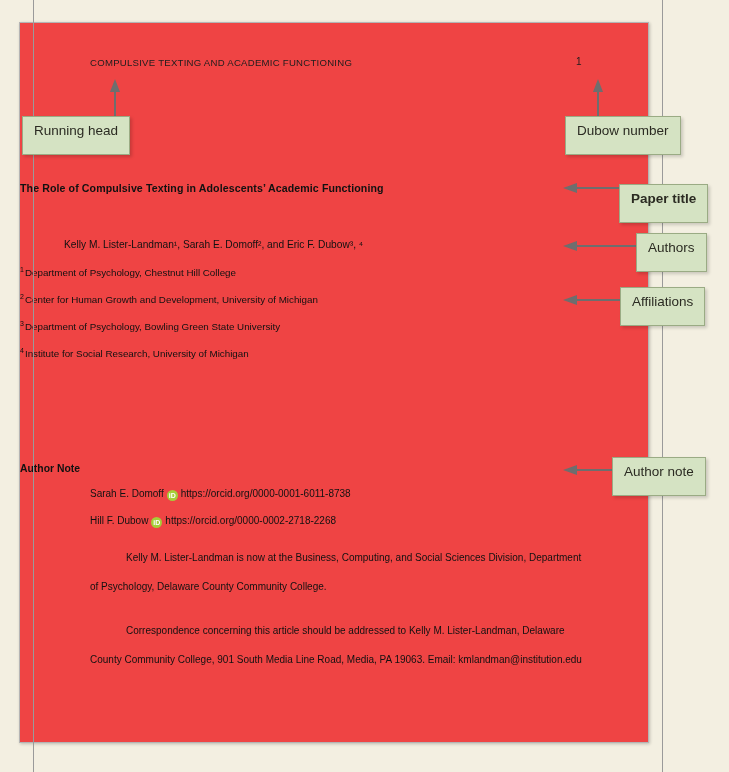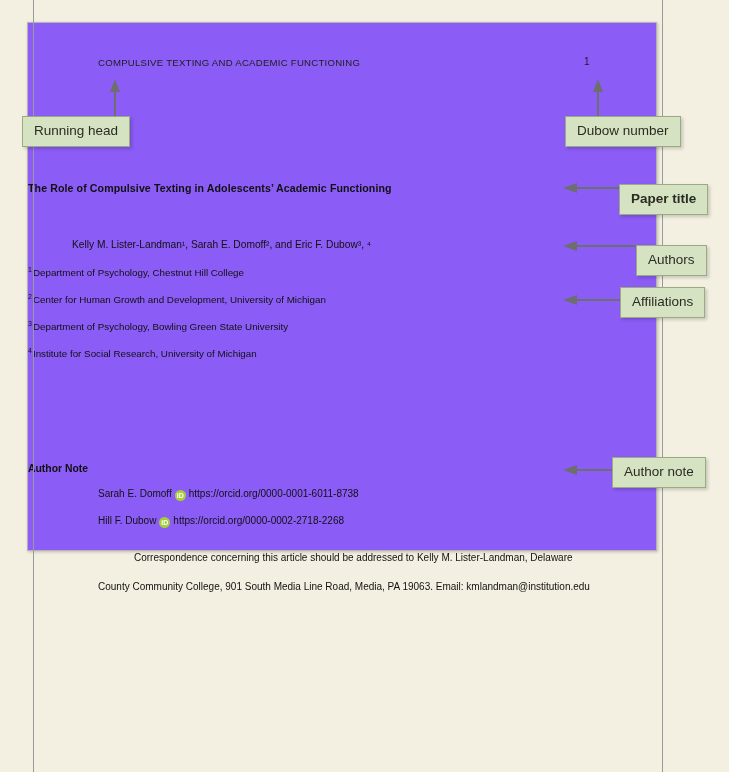--- a/index.html
+++ b/index.html
@@ -9,25 +9,25 @@
     height: 772px;
     background: #f3efe1;
     font-family: "Liberation Sans", sans-serif;
     position: relative;
     overflow: hidden;
   }
 
   
   #page-sheet {
     position: absolute;
-    left: 27px;
+    left: 19px;
     top: 22px;
     width: 630px;
-    height: 529px;
-    background: #8b5cf6;
+    height: 721px;
+    background: #ef4444;
     border: 1px solid #b4b4b4;
     box-shadow: 1px 1px 3px rgba(0,0,0,0.22);
   }
 
   
   .running-head {
     position: absolute;
     left: 70px;
     top: 34px;
     font-size: 9.6px;
@@ -115,21 +115,21 @@
   }
 
   
   .callout {
     position: absolute;
     background: #d5e3c3;
     border: 1px solid #9aab84;
     color: #2b2b22;
     font-size: 13.5px;
     line-height: 1;
-    padding: 7px 11px 8px 11px;
+    padding: 7px 11px 16px 11px;
     white-space: nowrap;
     box-shadow: 2px 2px 3px rgba(0,0,0,0.17);
     z-index: 5;
   }
 
   
   .connector {
     position: absolute;
     z-index: 3;
     overflow: visible;
@@ -192,20 +192,21 @@
   <div class="note-body">
 
     <div class="note-line">
       <span>Sarah E. Domoff</span><span class="orcid-icon">iD</span><span>https://orcid.org/0000-0001-6011-8738</span>
     </div>
 
     <div class="note-line">
       <span>Hill F. Dubow</span><span class="orcid-icon">iD</span><span>https://orcid.org/0000-0002-2718-2268</span>
     </div>
 
+    <div class="note-para">Kelly M. Lister-Landman is now at the Business, Computing, and Social Sciences Division, Department of Psychology, Delaware County Community College.</div>
 
 
     <div class="note-para">Correspondence concerning this article should be addressed to Kelly M. Lister-Landman, Delaware County Community College, 901 South Media Line Road, Media, PA 19063. Email: kmlandman@institution.edu</div>
 
   </div>
 </div>
 
 <svg class="connector" style="left:105px; top:78px;" width="20" height="48">
   <line x1="10" y1="48" x2="10" y2="12" stroke="#6e6e6e" stroke-width="2"></line>
   <polygon points="10,1 5,14 15,14" fill="#6e6e6e"></polygon>
@@ -235,17 +236,17 @@
   <line x1="52" y1="7" x2="14" y2="7" stroke="#6e6e6e" stroke-width="2"></line>
   <polygon points="1,7 15,2 15,12" fill="#6e6e6e"></polygon>
 </svg>
 
 <div class="callout" style="left:22px; top:116px;">Running head</div>
 
 <div class="callout" style="left:565px; top:116px;">Dubow number</div>
 
 <div class="callout" style="left:619px; top:184px;font-weight:bold;">Paper title</div>
 
-<div class="callout" style="left:636px; top:233px;margin-top:12px;">Authors</div>
+<div class="callout" style="left:636px; top:233px;">Authors</div>
 
 <div class="callout" style="left:620px; top:287px;">Affiliations</div>
 
 <div class="callout" style="left:612px; top:457px;">Author note</div>
 
 </body></html>

